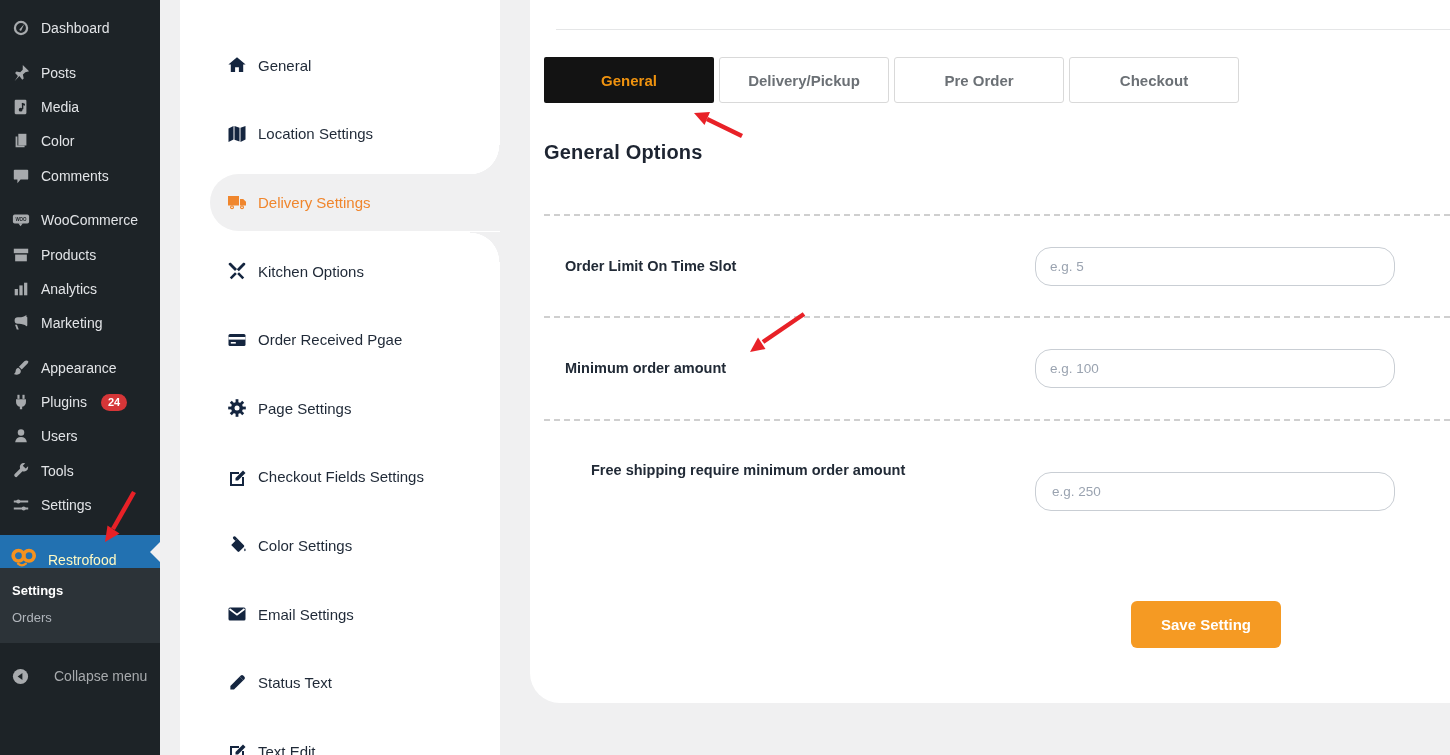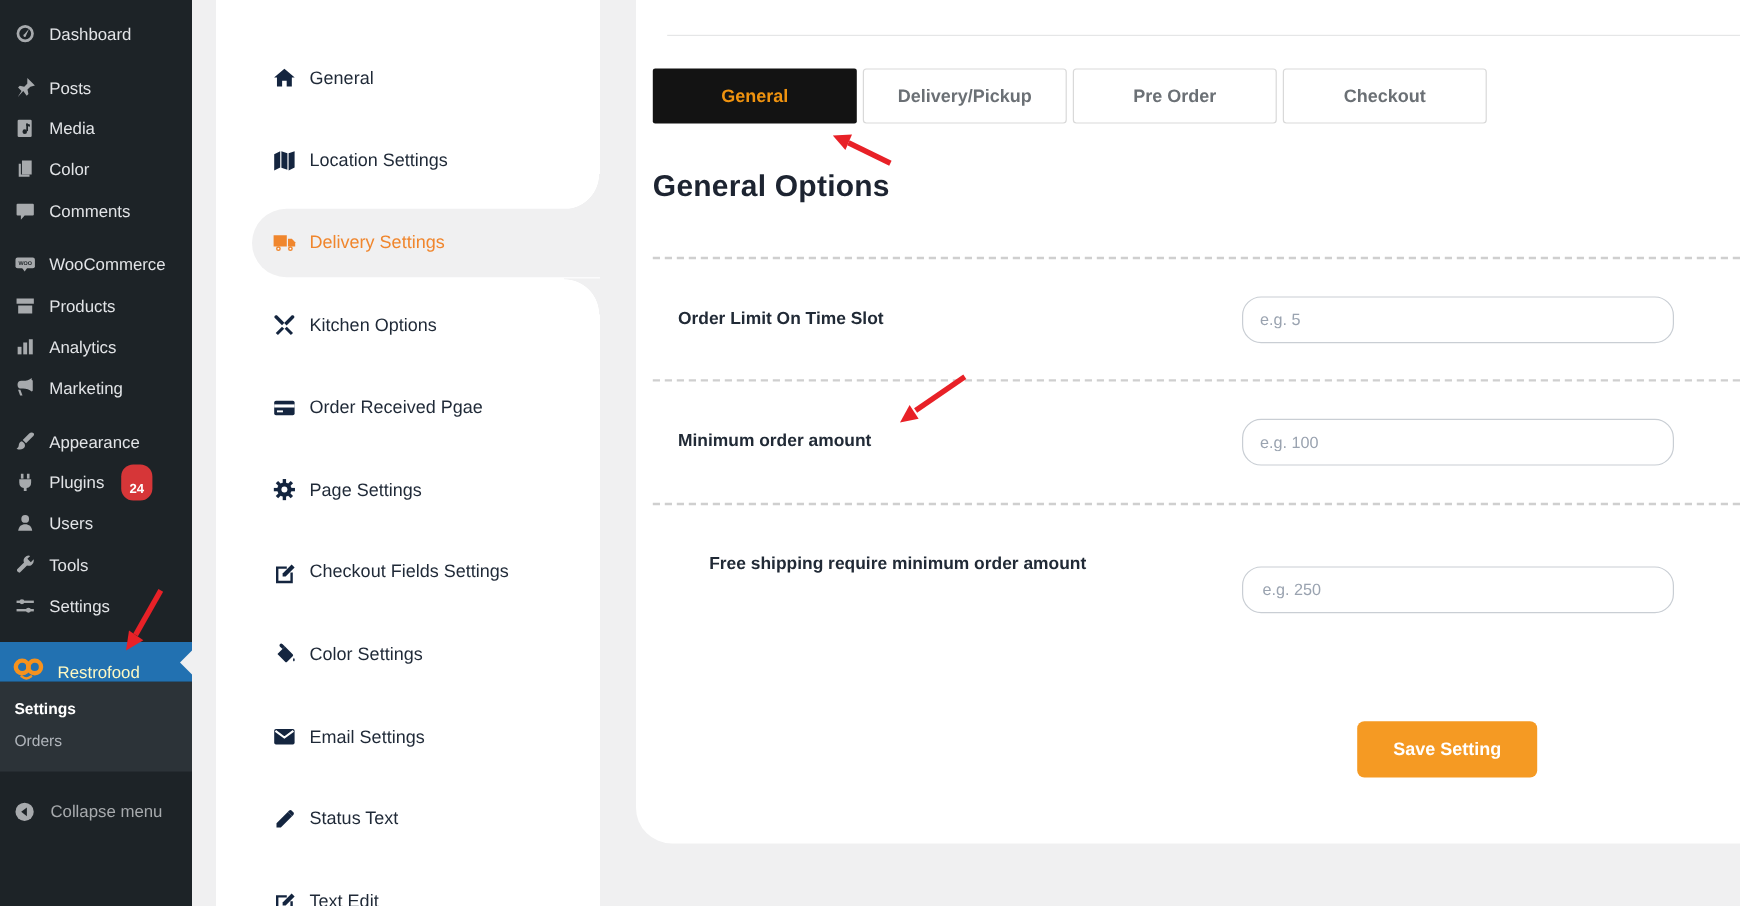--- a/index.html
+++ b/index.html
@@ -20,37 +20,37 @@
   .wp-menu { list-style:none; padding-top:11px; }
   .wp-item {
     height:34.4px; display:flex; align-items:center; gap:10px;
     padding-left:11px; cursor:pointer; color:#e2e4e7;
   }
   .wp-item .wp-ic { width:20px; height:20px; flex:0 0 20px; color:#a7aaad; display:flex; align-items:center; justify-content:center; }
   .wp-item svg { width:18px; height:18px; fill:currentColor; }
   .wp-sep { margin-top:10px; }
   .wp-badge {
     background:#d63638; color:#fff; font-size:11px; font-weight:bold;
-    border-radius:10px; padding:14px 7px 2px; margin-left:4px; line-height:14px;
+    border-radius:10px; padding:1px 7px 2px; margin-left:4px; line-height:14px;
   }
   .wp-current {
     position:relative; height:33px; background:#2271b1; color:#fef9c3;
     display:flex; align-items:flex-end; gap:8px; padding-left:10px; cursor:pointer;
     font-size:14px;
   }
   .wp-current .notch {
     position:absolute; right:0; top:50%; transform:translateY(-50%);
     width:0; height:0; border-right:10px solid #f0f0f1;
     border-top:10px solid transparent; border-bottom:10px solid transparent;
   }
   .wp-submenu { background:#2c3338; padding:9px 0 12px; list-style:none; }
   .wp-subitem { padding:6px 12px; font-size:13px; color:#b0b5bb; cursor:pointer; }
   .wp-subitem.current { color:#fff; font-weight:bold; }
   .wp-collapse {
-    display:flex; align-items:center; gap:12px; padding-left:11px; margin-top:16px;
+    display:flex; align-items:center; gap:24px; padding-left:11px; margin-top:16px;
     height:34px; color:#a7aaad; font-size:14px; cursor:pointer;
   }
   .wp-collapse svg { width:19px; height:19px; fill:currentColor; }
 
   
   .plugin-sidebar {
     position:absolute; left:180px; top:0; width:320px; height:755px;
     background:#ffffff;
   }
   .plugin-menu { list-style:none; padding-top:31px; }
@@ -84,21 +84,21 @@
     width:170px; height:46px; display:flex; align-items:center; justify-content:center;
     background:#fff; border:1px solid #d9d9d9; border-radius:3px;
     color:#6b7075; font-size:15px; font-weight:600; cursor:pointer;
   }
   .tab.active {
     background:#131313; border:none; border-radius:2px;
     color:#f0930f; font-weight:bold;
   }
   .page-heading {
     position:absolute; left:14px; top:141px;
-    font-size:25px; font-weight:600; color:#1d2431; letter-spacing:.2px;
+    font-size:20px; font-weight:600; color:#1d2431; letter-spacing:.2px;
   }
   .dashed { position:absolute; left:14px; right:0; border-top:2px dashed #cfcfcf; }
   .d1 { top:214px; } .d2 { top:316px; } .d3 { top:419px; }
   .field-label {
     position:absolute; left:35px; font-size:14.5px; font-weight:600; color:#212a36;
   }
   .fl1 { top:258px; } .fl2 { top:360px; } .fl3 { top:462px;margin-left:26px; }
   .field-input {
     position:absolute; left:505px; width:360px; height:39px;
     border:1px solid #c9ced4; border-radius:16px; padding:0 14px;

